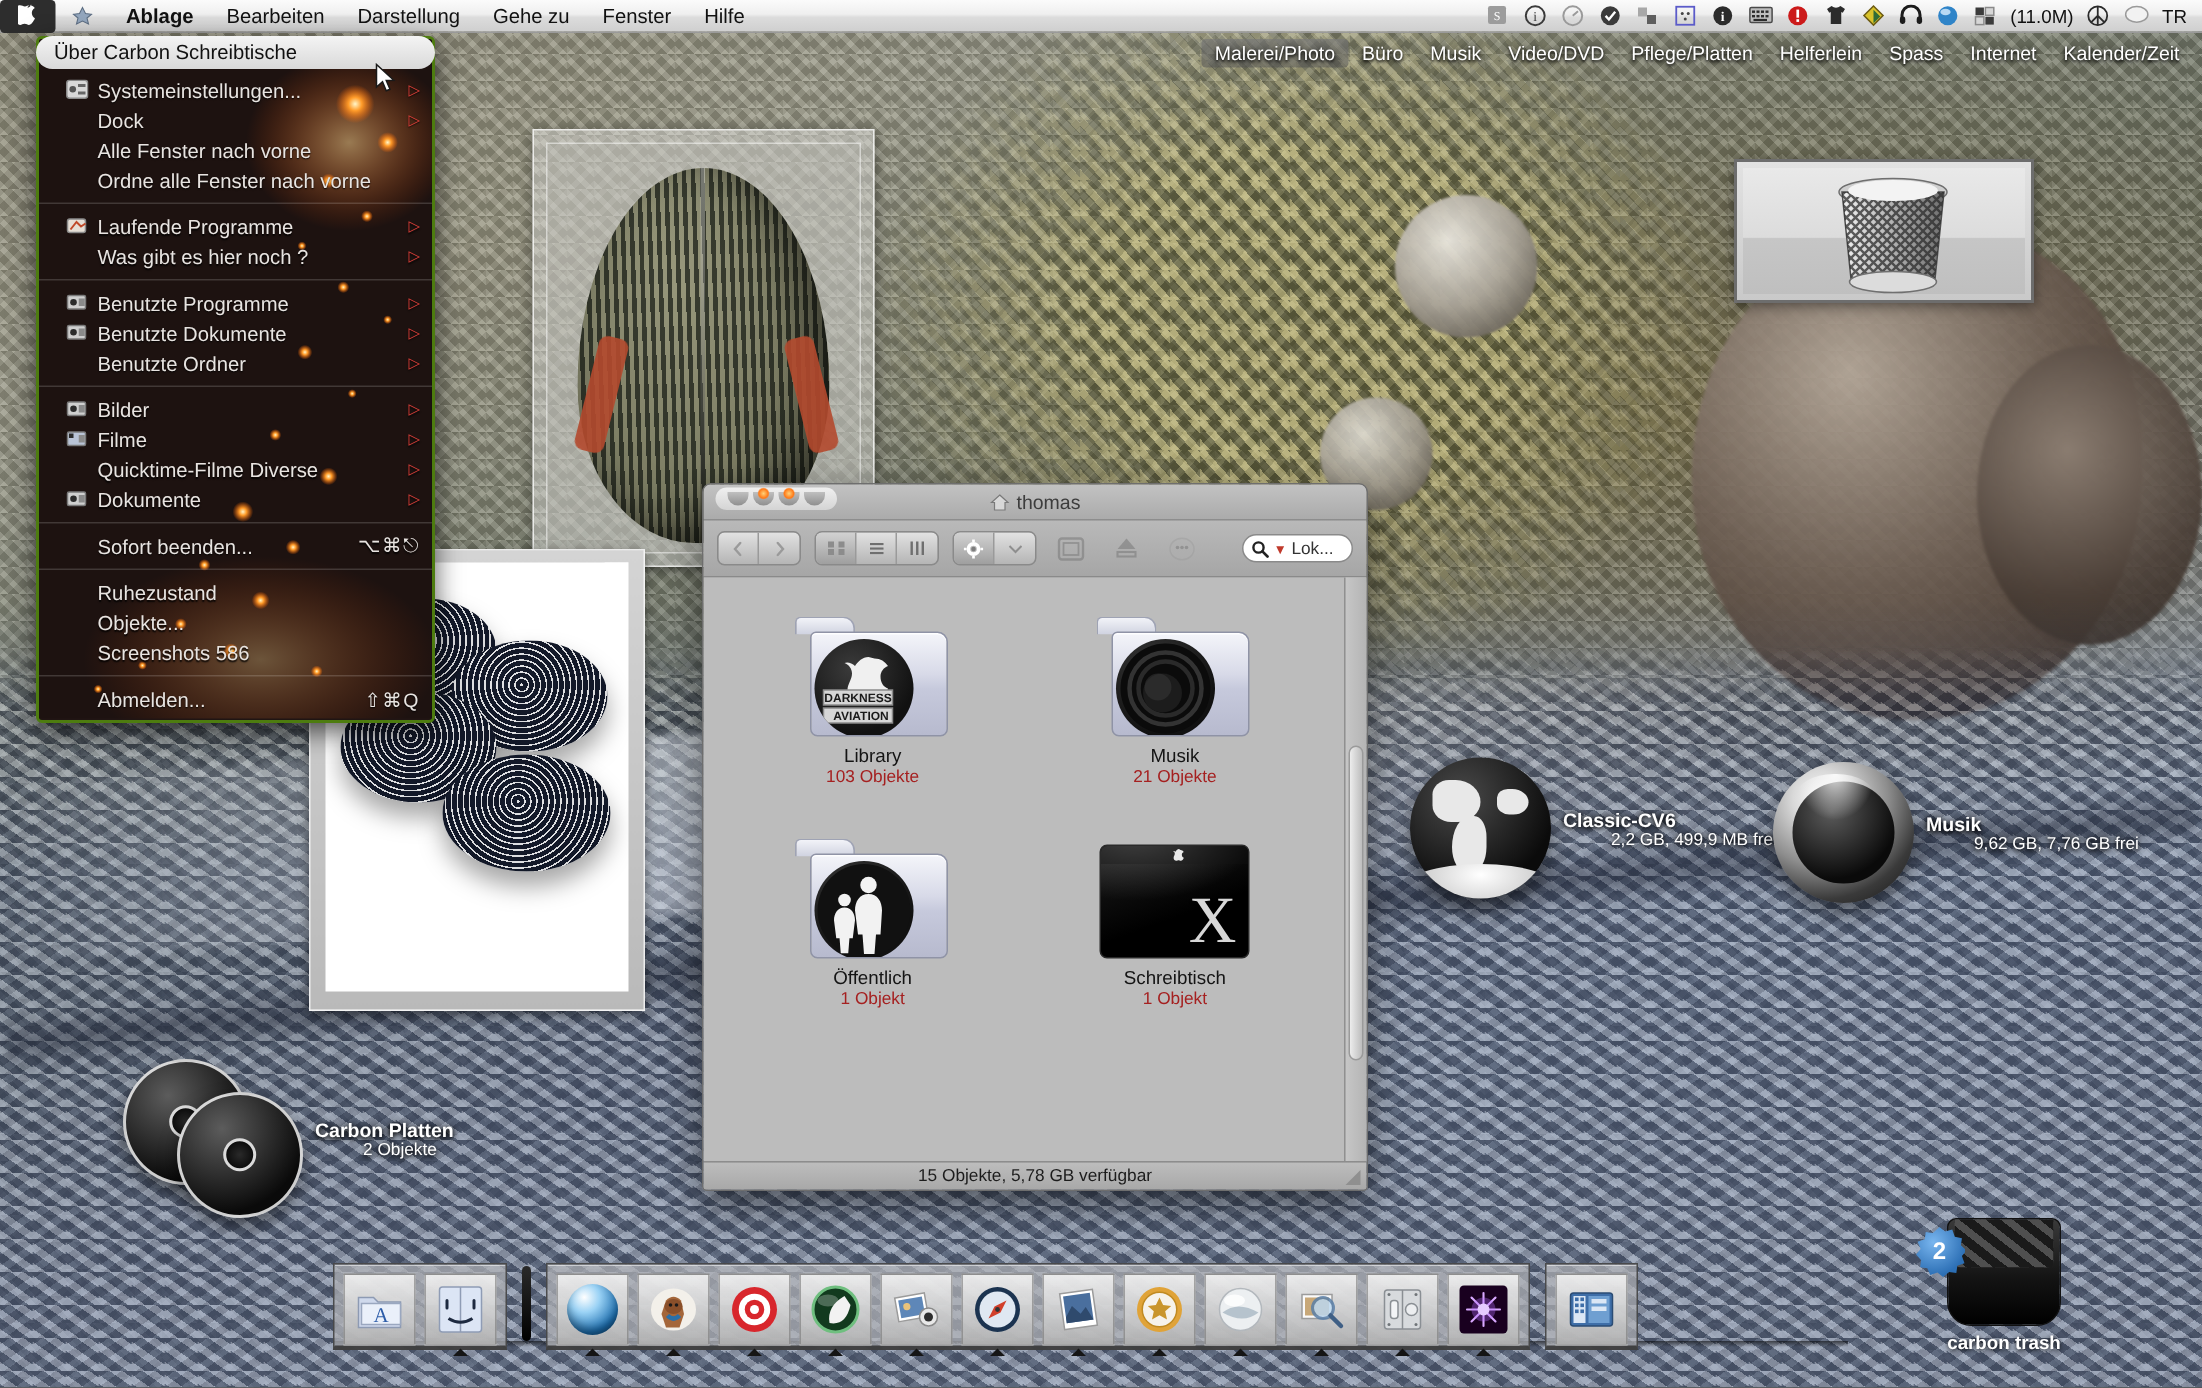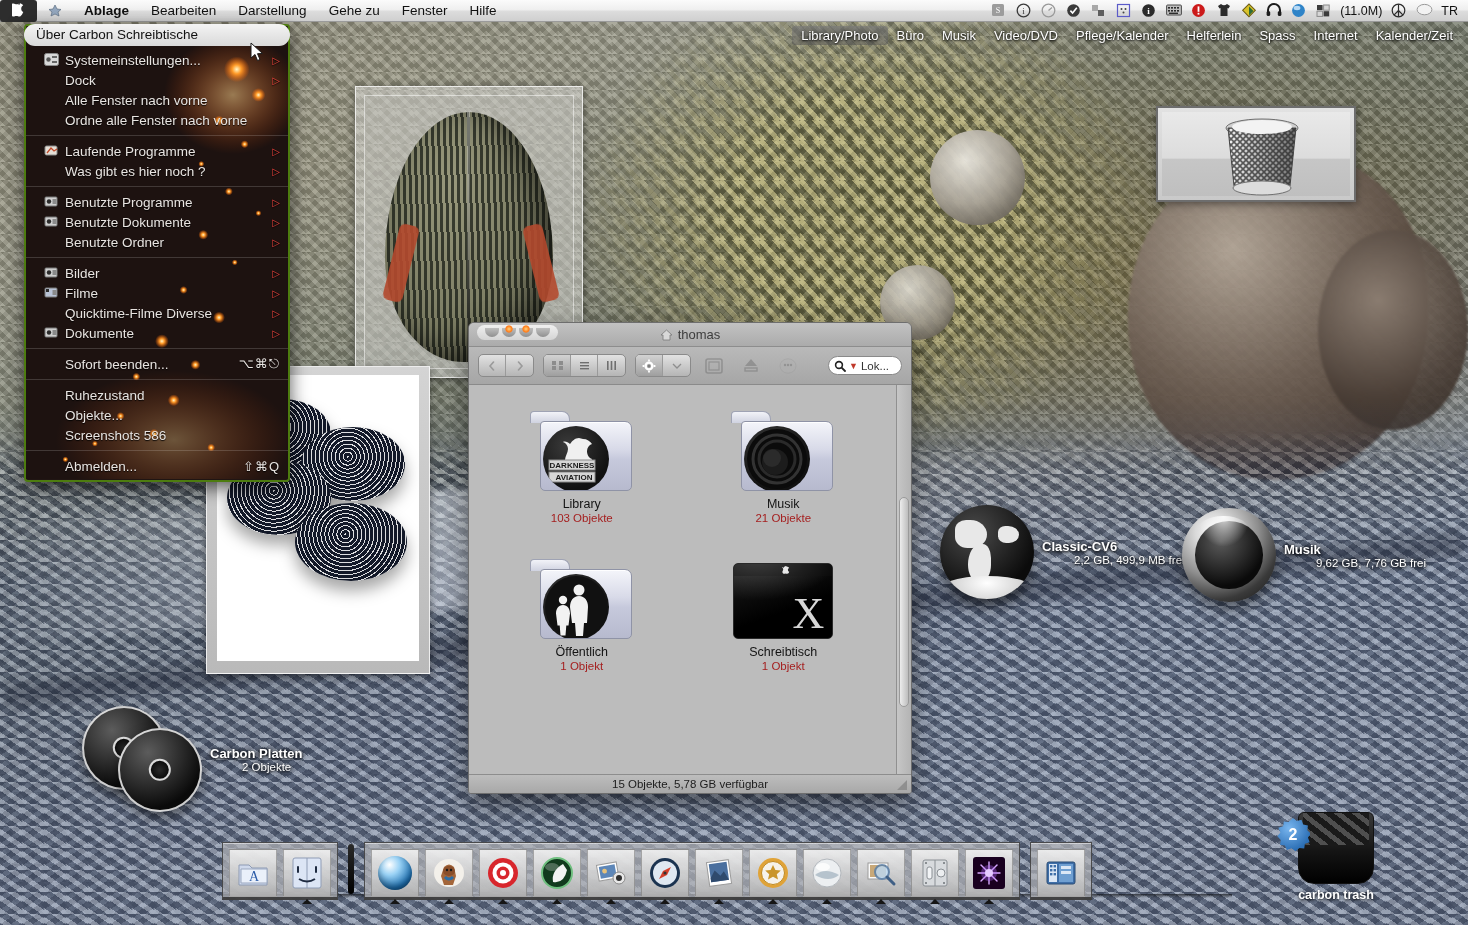--- a/index.html
+++ b/index.html
@@ -387,25 +387,25 @@
     <div class="wp-metal2"></div>
     <div class="wp-bolt"></div>
     <div class="wp-bolt2"></div>
     <div class="wp-tint-blue"></div>
     <div class="wp-weave2"></div>
     <div class="wp-streak"></div>
     <div class="wp-dark-bar"></div>
   </div>
 
   <div class="catbar">
-    <span class="cat-item sel">Library/Photo</span>
+    <span class="cat-item sel">Malerei/Photo</span>
     <span class="cat-item">Büro</span>
     <span class="cat-item">Musik</span>
     <span class="cat-item">Video/DVD</span>
-    <span class="cat-item">Pflege/Kalender</span>
+    <span class="cat-item">Pflege/Platten</span>
     <span class="cat-item">Helferlein</span>
     <span class="cat-item">Spass</span>
     <span class="cat-item">Internet</span>
     <span class="cat-item">Kalender/Zeit</span>
   </div>
 
   <div class="picwin" id="pic-helmet">
     <div class="inner">
       <div class="helmet"></div>
       <div class="helmet-strap" style="left:26px; top:128px; transform:rotate(14deg);"></div>

